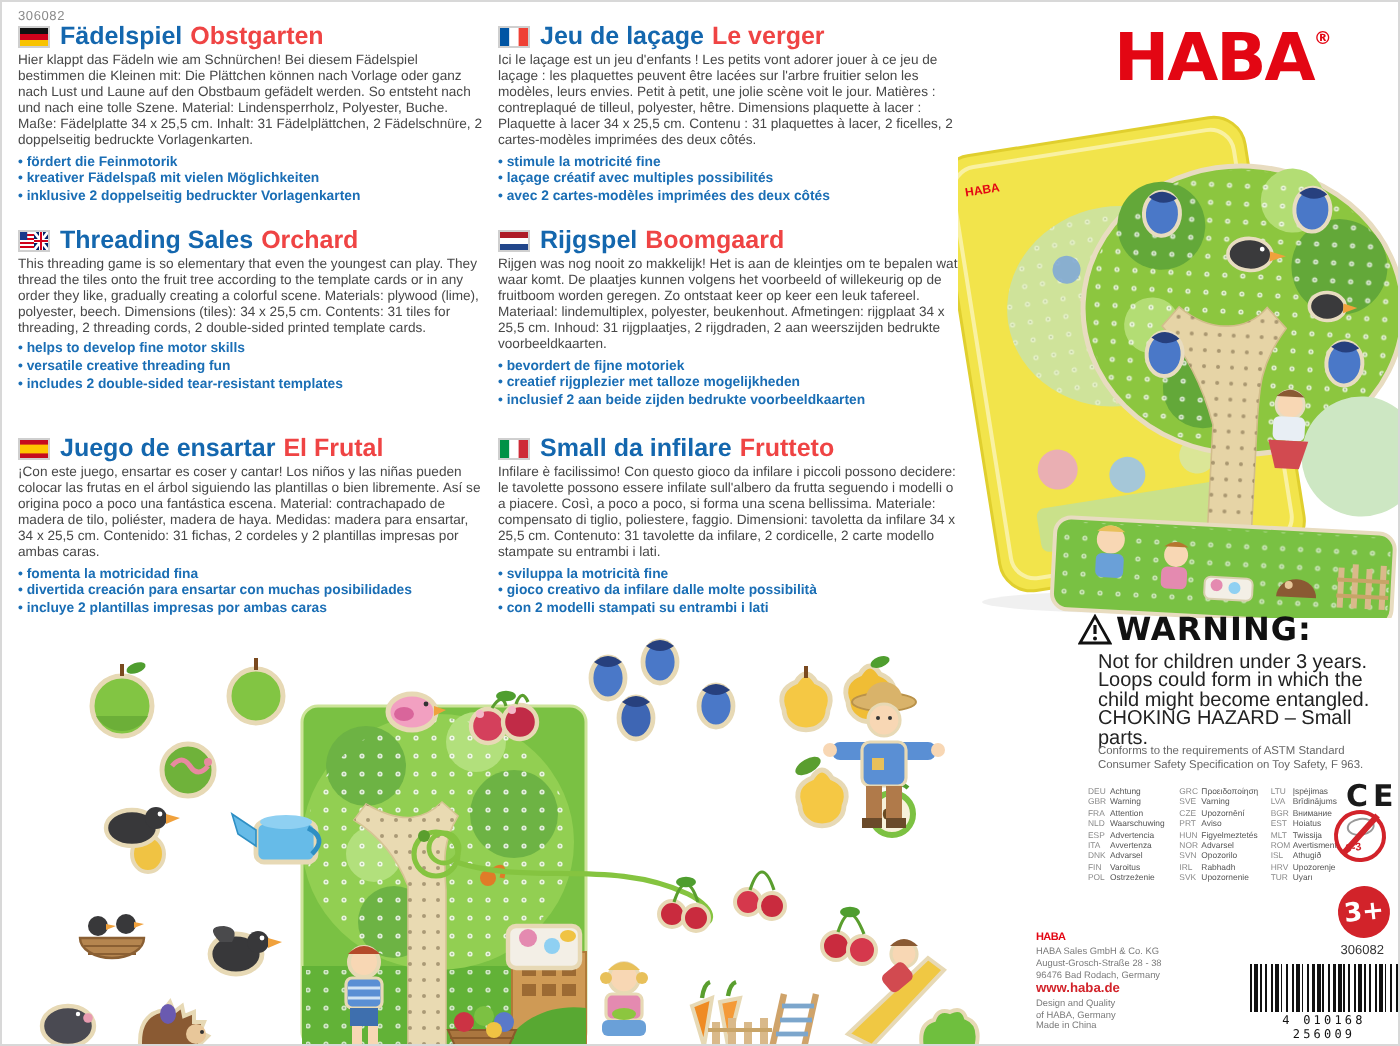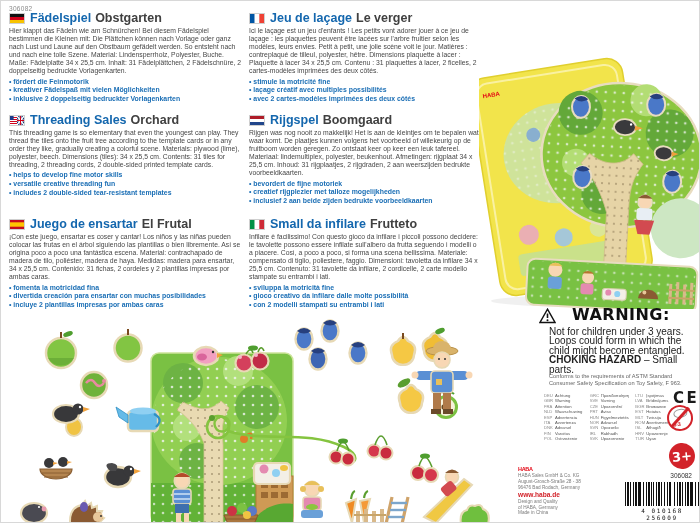--- a/index.html
+++ b/index.html
@@ -4,31 +4,31 @@
 <style>
   html,body{margin:0;padding:0;background:#e8e8e8;}
   #box{position:relative;width:700px;height:523px;background:#fff;overflow:hidden;
        font-family:"Liberation Sans",sans-serif;border:1px solid #d8d8d8;box-sizing:border-box;}
   .abs{position:absolute;}
   .artno{font-size:6.5px;color:#8a8a8a;letter-spacing:.3px;}
   .sec{position:absolute;width:233px;}
   .sec-head{display:flex;align-items:center;margin-bottom:2px;}
   .flag{width:14px;height:9px;margin-right:5px;flex:none;border:0.5px solid #cfcfcf;}
   .sec-title{font-size:12.5px;font-weight:bold;color:#1467ae;white-space:nowrap;}
-  .sec-sub{font-size:12.5px;font-weight:bold;color:#404040;margin-left:4px;white-space:nowrap;}
+  .sec-sub{font-size:12.5px;font-weight:bold;color:#ef4444;margin-left:4px;white-space:nowrap;}
   .sec-body{font-size:6.8px;line-height:8.1px;color:#474747;text-align:left;}
   .sec-bullets{margin:2px 0 0 0;padding:0;list-style:none;font-size:6.9px;line-height:8.7px;
                color:#1a6eb5;font-weight:bold;}
   .sec-bullets li::before{content:"• ";color:#1a6eb5;}
   .logo{font-size:33px;font-weight:800;color:#e30613;letter-spacing:-1px;
         font-family:"DejaVu Sans",sans-serif;}
   .logo sup{font-size:9px;vertical-align:18px;letter-spacing:0;}
   .warn-title{font-size:16px;font-weight:800;color:#111;letter-spacing:.5px;font-family:"DejaVu Sans",sans-serif;}
   .warn-lines{font-size:10px;line-height:9.4px;color:#222;}
-  .warn-lines b{font-weight:700;}
+  .warn-lines b{font-weight:400;}
   .astm{font-size:5.7px;line-height:7px;color:#666;}
   .lang-grid{position:absolute;left:543px;top:392px;width:132px;display:flex;gap:5px;}
   .lang-col{flex:1;}
   .lang-row{display:flex;font-size:4.2px;line-height:5.4px;color:#555;}
   .lang-code{width:11px;flex:none;color:#8a8a8a;}
   .ce{font-size:15px;font-weight:800;color:#1a1a1a;letter-spacing:2.5px;font-family:"DejaVu Sans",sans-serif;text-align:right;}
   .badge-age{width:26px;height:26px;border-radius:50%;background:#d2232a;color:#fff;
              font-weight:800;font-size:13px;display:flex;align-items:center;justify-content:center;
              transform:rotate(-6deg);font-family:"DejaVu Sans",sans-serif;}
   .no03{width:26px;height:26px;border-radius:50%;border:2.5px solid #d2232a;position:relative;
@@ -164,20 +164,23 @@
       <span class="sec-sub">Frutteto</span>
     </div>
     <div class="sec-body">Infilare è facilissimo! Con questo gioco da infilare i piccoli possono decidere: le tavolette possono essere infilate sull'albero da frutta seguendo i modelli o a piacere. Così, a poco a poco, si forma una scena bellissima. Materiale: compensato di tiglio, poliestere, faggio. Dimensioni: tavoletta da infilare 34 x 25,5 cm. Contenuto: 31 tavolette da infilare, 2 cordicelle, 2 carte modello stampate su entrambi i lati.</div>
     <ul class="sec-bullets">
       <li>sviluppa la motricità fine</li>
       <li>gioco creativo da infilare dalle molte possibilità</li>
       <li>con 2 modelli stampati su entrambi i lati</li>
     </ul>
   </div>
 
+  <div class="abs" style="left:556px;top:8px">
+    <span class="logo"><span>HABA</span><sup>®</sup></span>
+  </div>
 
   <svg class="abs" style="left:478px;top:52px" width="222" height="256" viewBox="0 0 222 256">
     <defs>
       <pattern id="holesW" width="9" height="9" patternUnits="userSpaceOnUse">
         <circle cx="4" cy="4" r="1.3" fill="#ffffff"></circle>
           <circle cx="4" cy="4" r="0.45" fill="#9aa79a"></circle>
       </pattern>
       <pattern id="holesT" width="7" height="8" patternUnits="userSpaceOnUse">
         <circle cx="3" cy="3" r="1" fill="#6b5a3a" opacity="0.5"></circle>
       </pattern>
@@ -461,21 +464,21 @@
             <line x1="376" y1="198" x2="376" y2="213"></line>
           </g>
         <line x1="348" y1="204" x2="380" y2="204" stroke="#c8a468" stroke-width="2"></line>
       </g>
 
       <path d="M455,213 q-2,-12 6,-14 q2,-6 8,-4 q6,-3 8,3 q8,3 5,15 Z" fill="#6fbf3e" stroke="#e7d9b5" stroke-width="2"></path>
     </g>
   </svg>
 
   <div class="abs" style="left:538px;top:304px;width:150px">
-    <div style="display:flex;align-items:flex-end;gap:16px;">
+    <div style="display:flex;align-items:center;gap:2px;">
       <svg width="17" height="16" viewBox="0 0 17 16">
         <polygon points="8.5,1.2 16,14.5 1,14.5" fill="none" stroke="#111" stroke-width="1.4"></polygon>
         <line x1="8.5" y1="5.5" x2="8.5" y2="10" stroke="#111" stroke-width="1.6"></line>
         <circle cx="8.5" cy="12.2" r="1" fill="#111"></circle>
       </svg>
       <span class="warn-title">WARNING:</span>
     </div>
     <div class="warn-lines" style="margin-top:3px;margin-left:10px">
       <div>Not for children under 3 years.</div>
       <div>Loops could form in which the</div>

